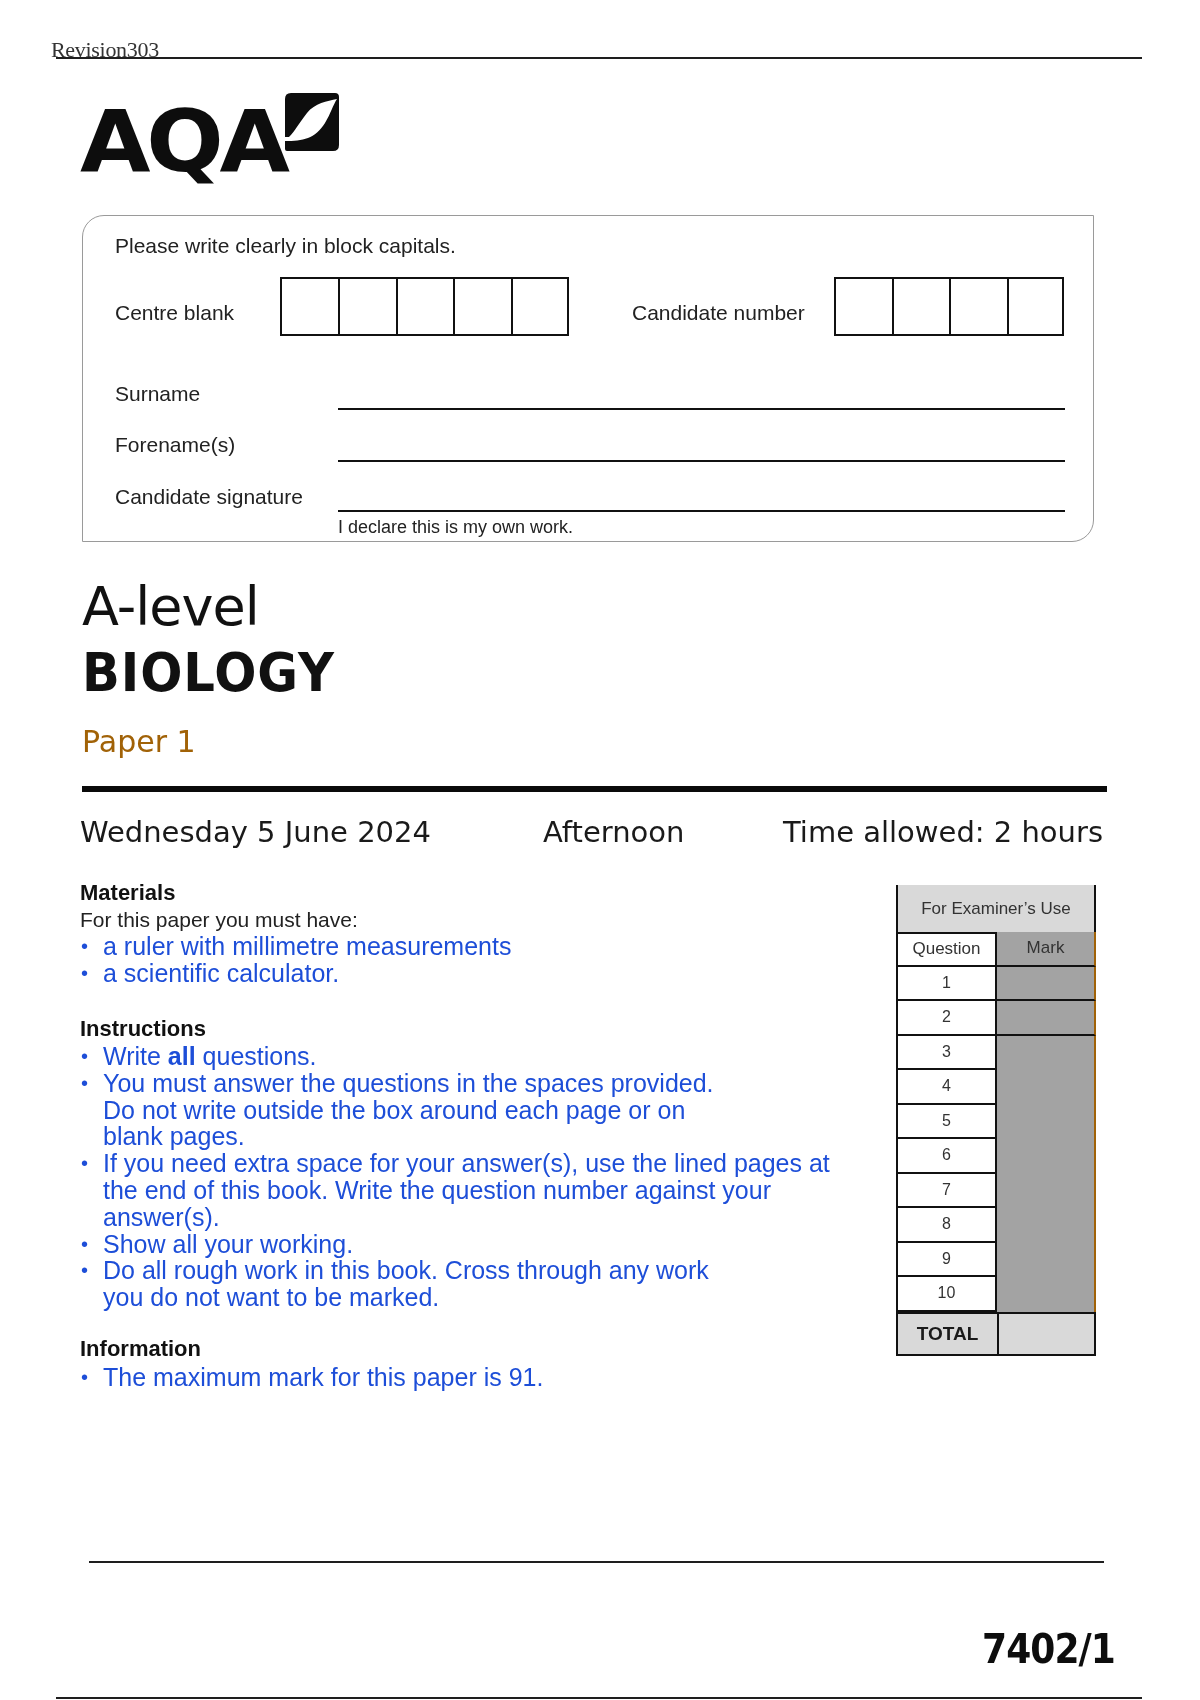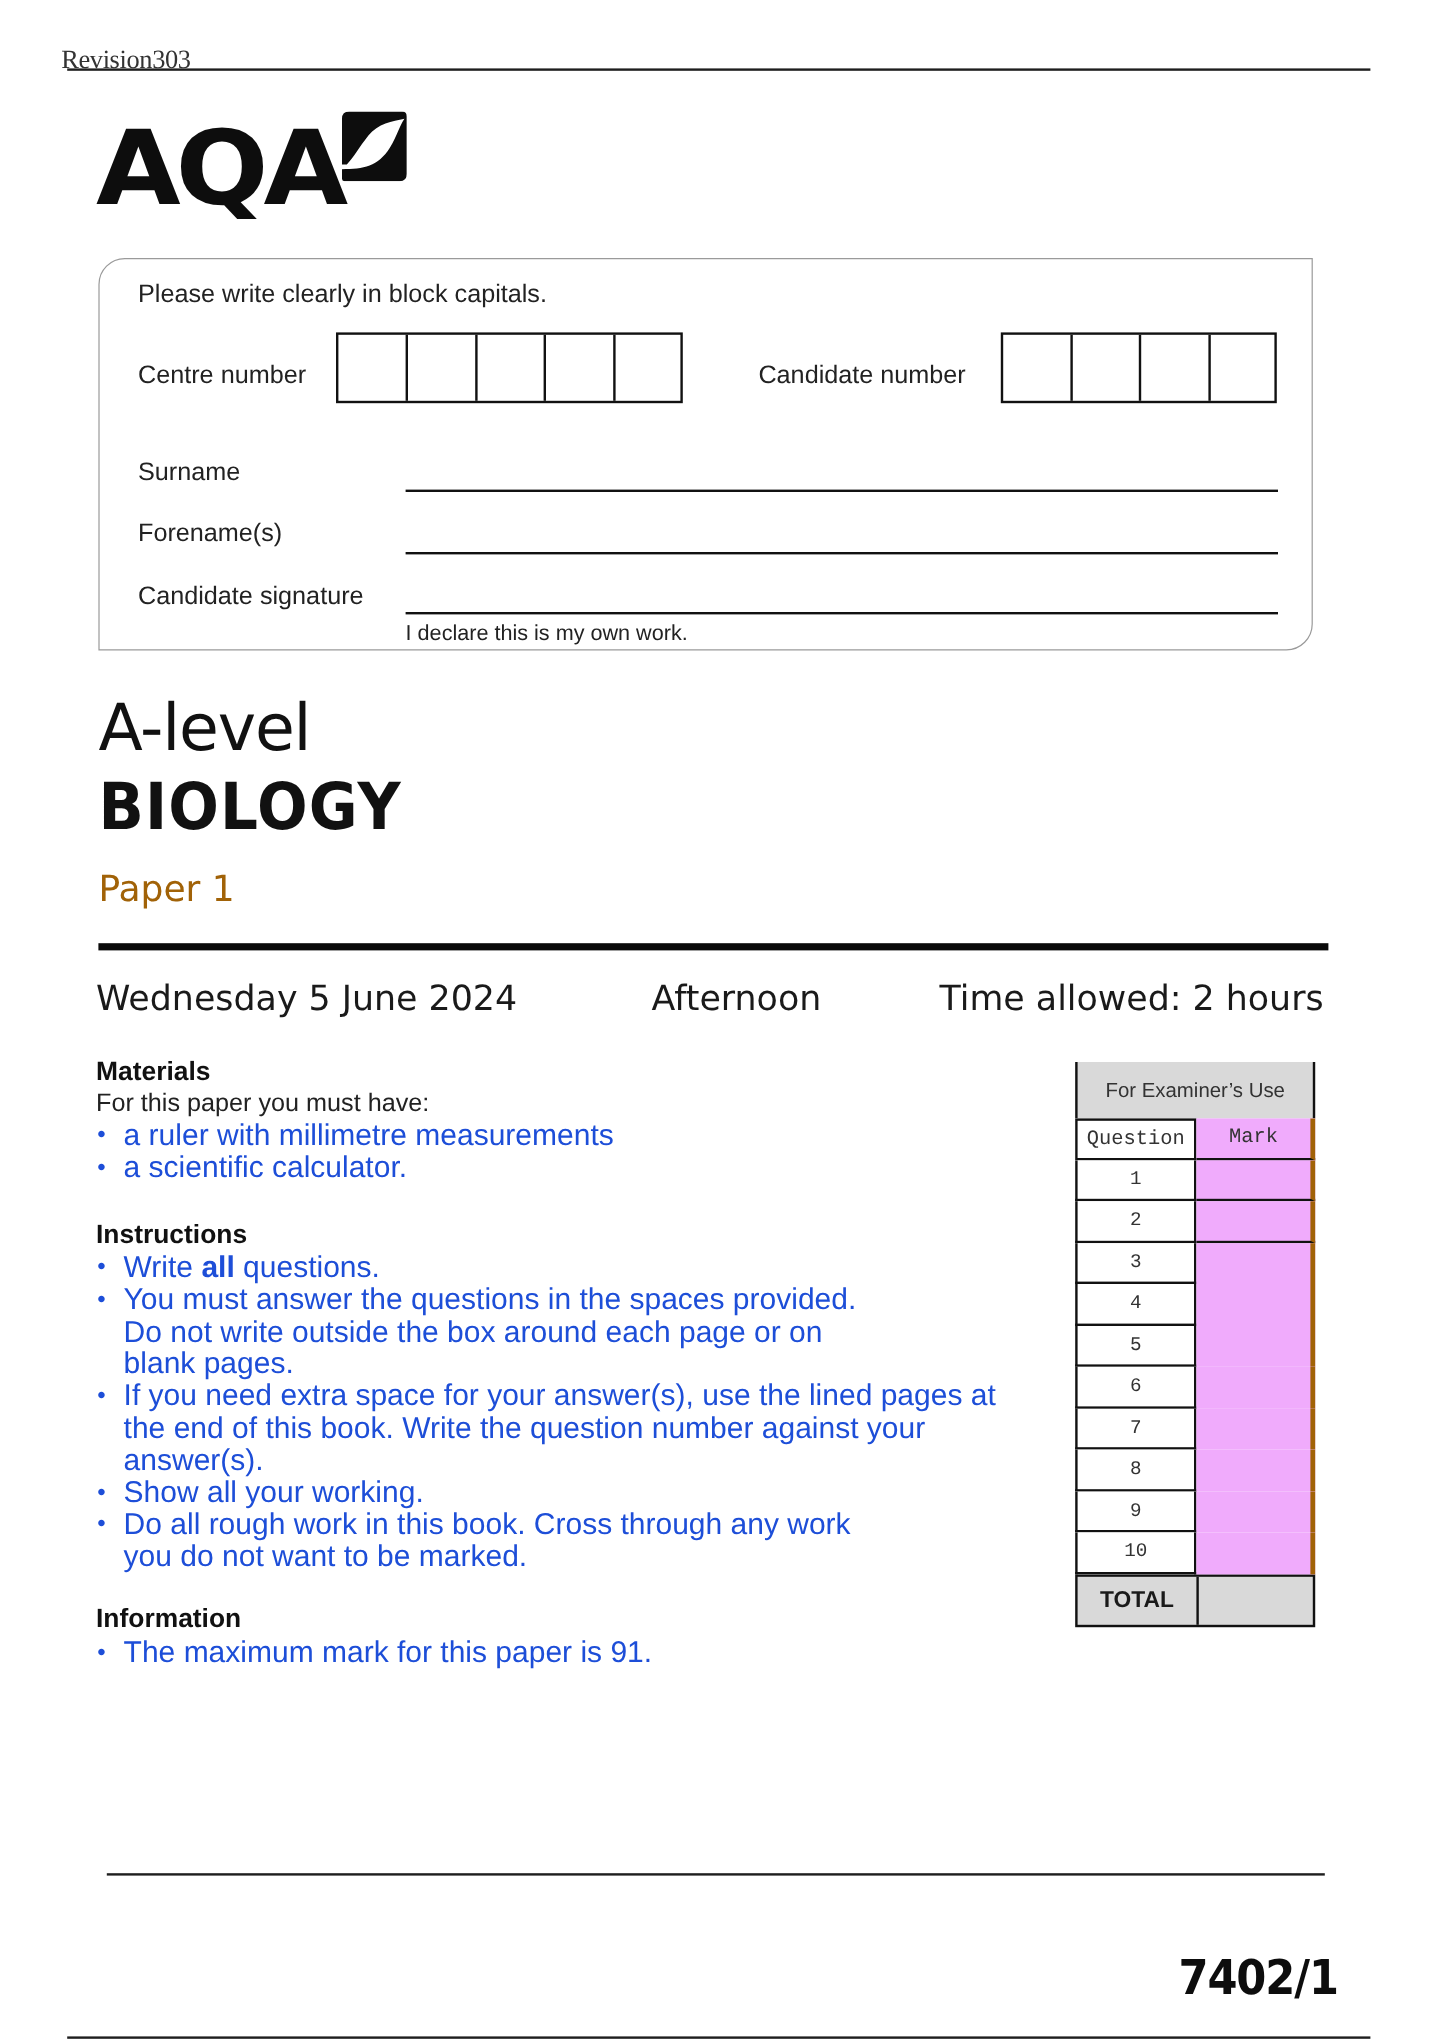--- a/index.html
+++ b/index.html
@@ -33,23 +33,23 @@
   
   .sec-head { font-weight: bold; font-size: 22px; color: #111; }
   .sec-text { font-size: 21px; color: #222; line-height: 27px; }
   ul.bul { list-style: none; margin: 0; padding: 0; }
   ul.bul li { position: relative; padding-left: 23px; font-size: 25px; line-height: 26.8px; color: #1d4ed8; }
   ul.bul li::before { content: "\2022"; position: absolute; left: 1px; top: 0; font-size: 20px; }
 
   
   .exam { left: 896px; top: 885px; width: 200px; }
   .exam-head { height: 47px; background: #d9d9d9; border-left: 2px solid #111; border-right: 2px solid #111; box-sizing: border-box; display: flex; align-items: center; justify-content: center; font-size: 17px; color: #333; }
-  .exam-row { display: flex; height: 34.5px; box-sizing: border-box; font-family: Liberation Mono, monospace; }
+  .exam-row { display: flex; height: 34.5px; box-sizing: border-box; }
   .exam-q { width: 101px; border-left: 2px solid #111; border-right: 2px solid #111; border-bottom: 2px solid #111; box-sizing: border-box; background: #fff; display: flex; align-items: center; justify-content: center; font-size: 16px; color: #333; }
-  .exam-m { width: 99px; background: #f0abfc; border-right: 4px solid #a16207; box-sizing: border-box; display: flex; align-items: center; justify-content: center; font-size: 17px; color: #333; }
+  .exam-m { width: 99px; background: #a3a3a3; border-right: 2px solid #a16207; box-sizing: border-box; display: flex; align-items: center; justify-content: center; font-size: 17px; color: #333; }
   .exam-row.colhead .exam-q { border-top: 2px solid #111; font-size: 17px; }
   .exam-row.colhead .exam-m { border-bottom: 2px solid #111; }
   .exam-row.sep .exam-m { border-bottom: 2px solid #111; }
   .exam-total { display: flex; height: 44px; border: 2.5px solid #111; box-sizing: border-box; background: #d9d9d9; }
   .exam-total .t-l { width: 99px; border-right: 2px solid #111; display: flex; align-items: center; justify-content: center; font-weight: bold; font-size: 19px; color: #1a1a1a; }
   .exam-total .t-r { flex: 1; }
 
   
   .foot-rule { left: 89px; top: 1561px; width: 1015px; height: 2px; background: #1e1e1e; }
   .code { left: 982px; top: 1626px; font-family: "DejaVu Sans", sans-serif; font-weight: bold; font-size: 40px; color: #0d0d0d; letter-spacing: -1px; transform: scaleX(0.9); transform-origin: left top; }
@@ -62,21 +62,21 @@
 <div class="abs top-rule"></div>
 
 <div class="abs logo-text">AQA</div>
 <svg class="abs logo-mark" viewBox="0 0 54 58">
   <path d="M6 0 H50 Q54 0 54 4 V52 Q54 58 48 58 H2 Q0 58 0 56 V48 C18 48 30 46 40 30 C46 20 48 12 52 6 C42 8 30 10 22 20 C14 30 10 38 4 44 H0 V6 Q0 0 6 0 Z" fill="#0d0d0d"></path>
 </svg>
 
 <div class="abs cand-box"></div>
 <div class="abs lbl" style="left:115px; top:234px;">Please write clearly in block capitals.</div>
 
-<div class="abs lbl" style="left:115px; top:301px;">Centre number</div>
+<div class="abs lbl" style="left:115px; top:301px;">Centre blank</div>
 <div class="abs num-boxes" style="left:280px; top:277px; width:289px; height:59px;">
   <div class="num-box" style="width:57.8px"></div>
   <div class="num-box" style="width:57.8px"></div>
   <div class="num-box" style="width:57.8px"></div>
   <div class="num-box" style="width:57.8px"></div>
   <div class="num-box" style="flex:1"></div>
 </div>
 
 <div class="abs lbl" style="left:632px; top:301px;">Candidate number</div>
 <div class="abs num-boxes" style="left:834px; top:277px; width:230px; height:59px;">

